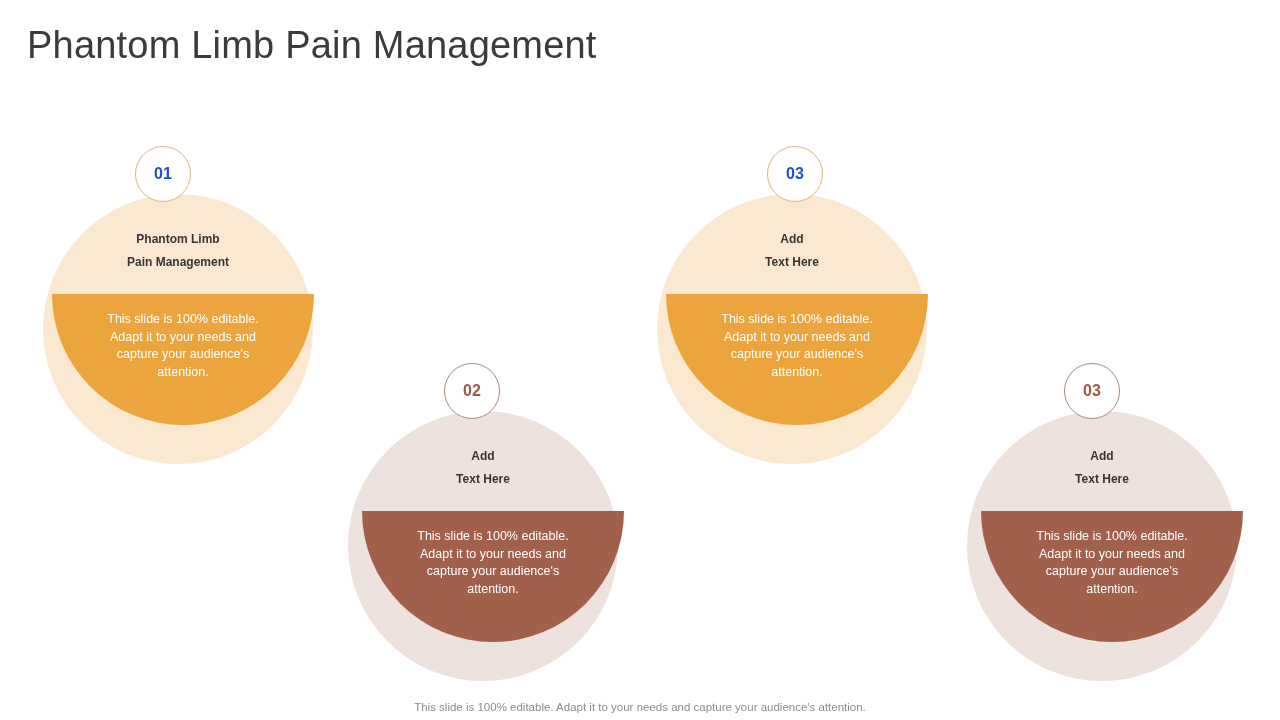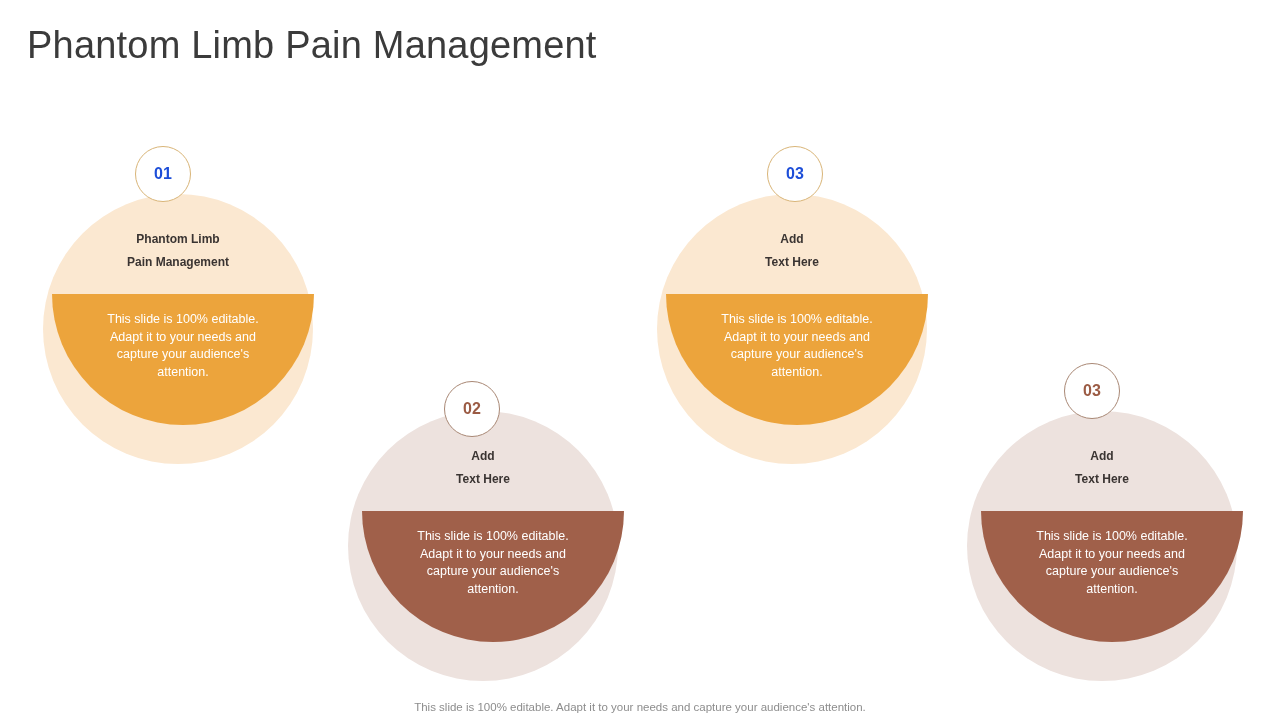--- a/index.html
+++ b/index.html
@@ -115,21 +115,21 @@
   #cluster-02 .half-circle { left: 14px; top: 17px; }
   #cluster-03 .half-circle { left: 9px;  top: 17px; }
   #cluster-04 .half-circle { left: 14px; top: 17px; }
 
   #cluster-01 .heading { left: 0; top: 82px; }
   #cluster-02 .heading { left: 0; top: 82px; }
   #cluster-03 .heading { left: 0; top: 82px; }
   #cluster-04 .heading { left: 0; top: 82px; }
 
   #cluster-01 .badge { left: 92px;  top: 0; }
-  #cluster-02 .badge { left: 96px;  top: 18px; }
+  #cluster-02 .badge { left: 96px;  top: 0; }
   #cluster-03 .badge { left: 110px;  top: 0; }
   #cluster-04 .badge { left: 97px;  top: 0; }
 
   .theme-orange .big-circle  { background: #fbe8d1; }
   .theme-orange .half-circle { background: #eca43c; }
   .theme-orange .badge       { border: 1.4px solid #d9b578; color: #1d4ed8; }
 
   .theme-brown .big-circle   { background: #ede2de; }
   .theme-brown .half-circle  { background: #a0604a; }
   .theme-brown .badge        { border: 1.4px solid #a98875; color: #9b5b44; }

